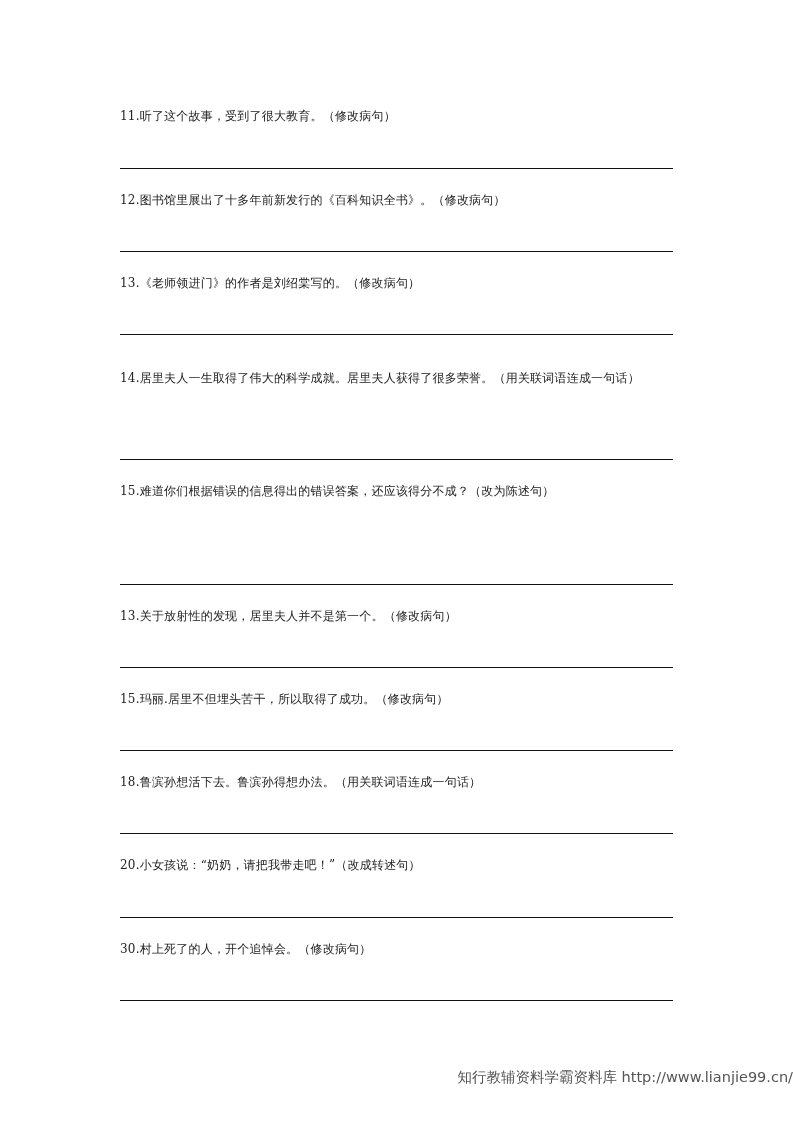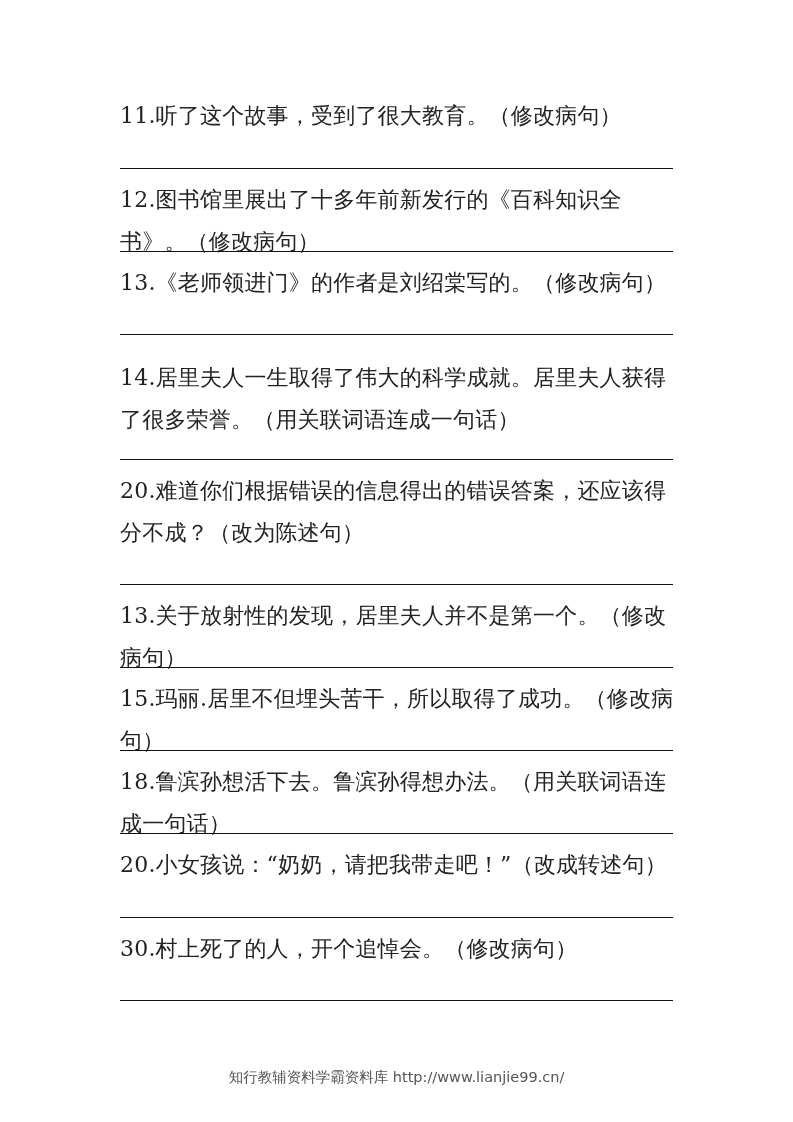--- a/index.html
+++ b/index.html
@@ -1,40 +1,40 @@
 <!DOCTYPE html>
 <html><head>
   <meta charset="utf-8">
   <style>
     html, body { margin: 0; padding: 0; background: #ffffff; }
     body { width: 793px; height: 1122px; position: relative; overflow: hidden;
            font-family: "DejaVu Serif", "Liberation Serif", serif; color: #222; }
-    .q { position: absolute; left: 120px; width: 556px; font-size: 22px; line-height: 42px;
+    .q { position: absolute; left: 120px; width: 556px; font-size: 12px; line-height: 42px;
          letter-spacing: 0.2px; white-space: normal; }
     .line { position: absolute; left: 120px; width: 553px; height: 0; border-top: 1.3px solid #111; }
-    .footer { position: absolute; top: 1068px; left: 0; width: 793px; text-align: center;
+    .footer { position: absolute; top: 1068px; left: 0; width: 793px; text-align: right;
               font-family: "DejaVu Sans", "Liberation Sans", sans-serif; font-size: 14.5px; color: #555; }
   </style>
 </head>
 <body>
 
 <div>
   <div class="q" style="top:95px">11.听了这个故事，受到了很大教育。（修改病句）</div>
   <div class="line" style="top:168px"></div>
 
   <div class="q" style="top:179px">12.图书馆里展出了十多年前新发行的《百科知识全书》。（修改病句）</div>
   <div class="line" style="top:251px"></div>
 
   <div class="q" style="top:262px">13.《老师领进门》的作者是刘绍棠写的。（修改病句）</div>
   <div class="line" style="top:334px"></div>
 
   <div class="q" style="top:357px">14.居里夫人一生取得了伟大的科学成就。居里夫人获得了很多荣誉。（用关联词语连成一句话）</div>
   <div class="line" style="top:459px"></div>
 
-  <div class="q" style="top:470px">20.难道你们根据错误的信息得出的错误答案，还应该得分不成？（改为陈述句）</div>
+  <div class="q" style="top:470px">15.难道你们根据错误的信息得出的错误答案，还应该得分不成？（改为陈述句）</div>
   <div class="line" style="top:584px"></div>
 
   <div class="q" style="top:595px">13.关于放射性的发现，居里夫人并不是第一个。（修改病句）</div>
   <div class="line" style="top:667px"></div>
 
   <div class="q" style="top:678px">15.玛丽.居里不但埋头苦干，所以取得了成功。（修改病句）</div>
   <div class="line" style="top:750px"></div>
 
   <div class="q" style="top:761px">18.鲁滨孙想活下去。鲁滨孙得想办法。（用关联词语连成一句话）</div>
   <div class="line" style="top:833px"></div>

